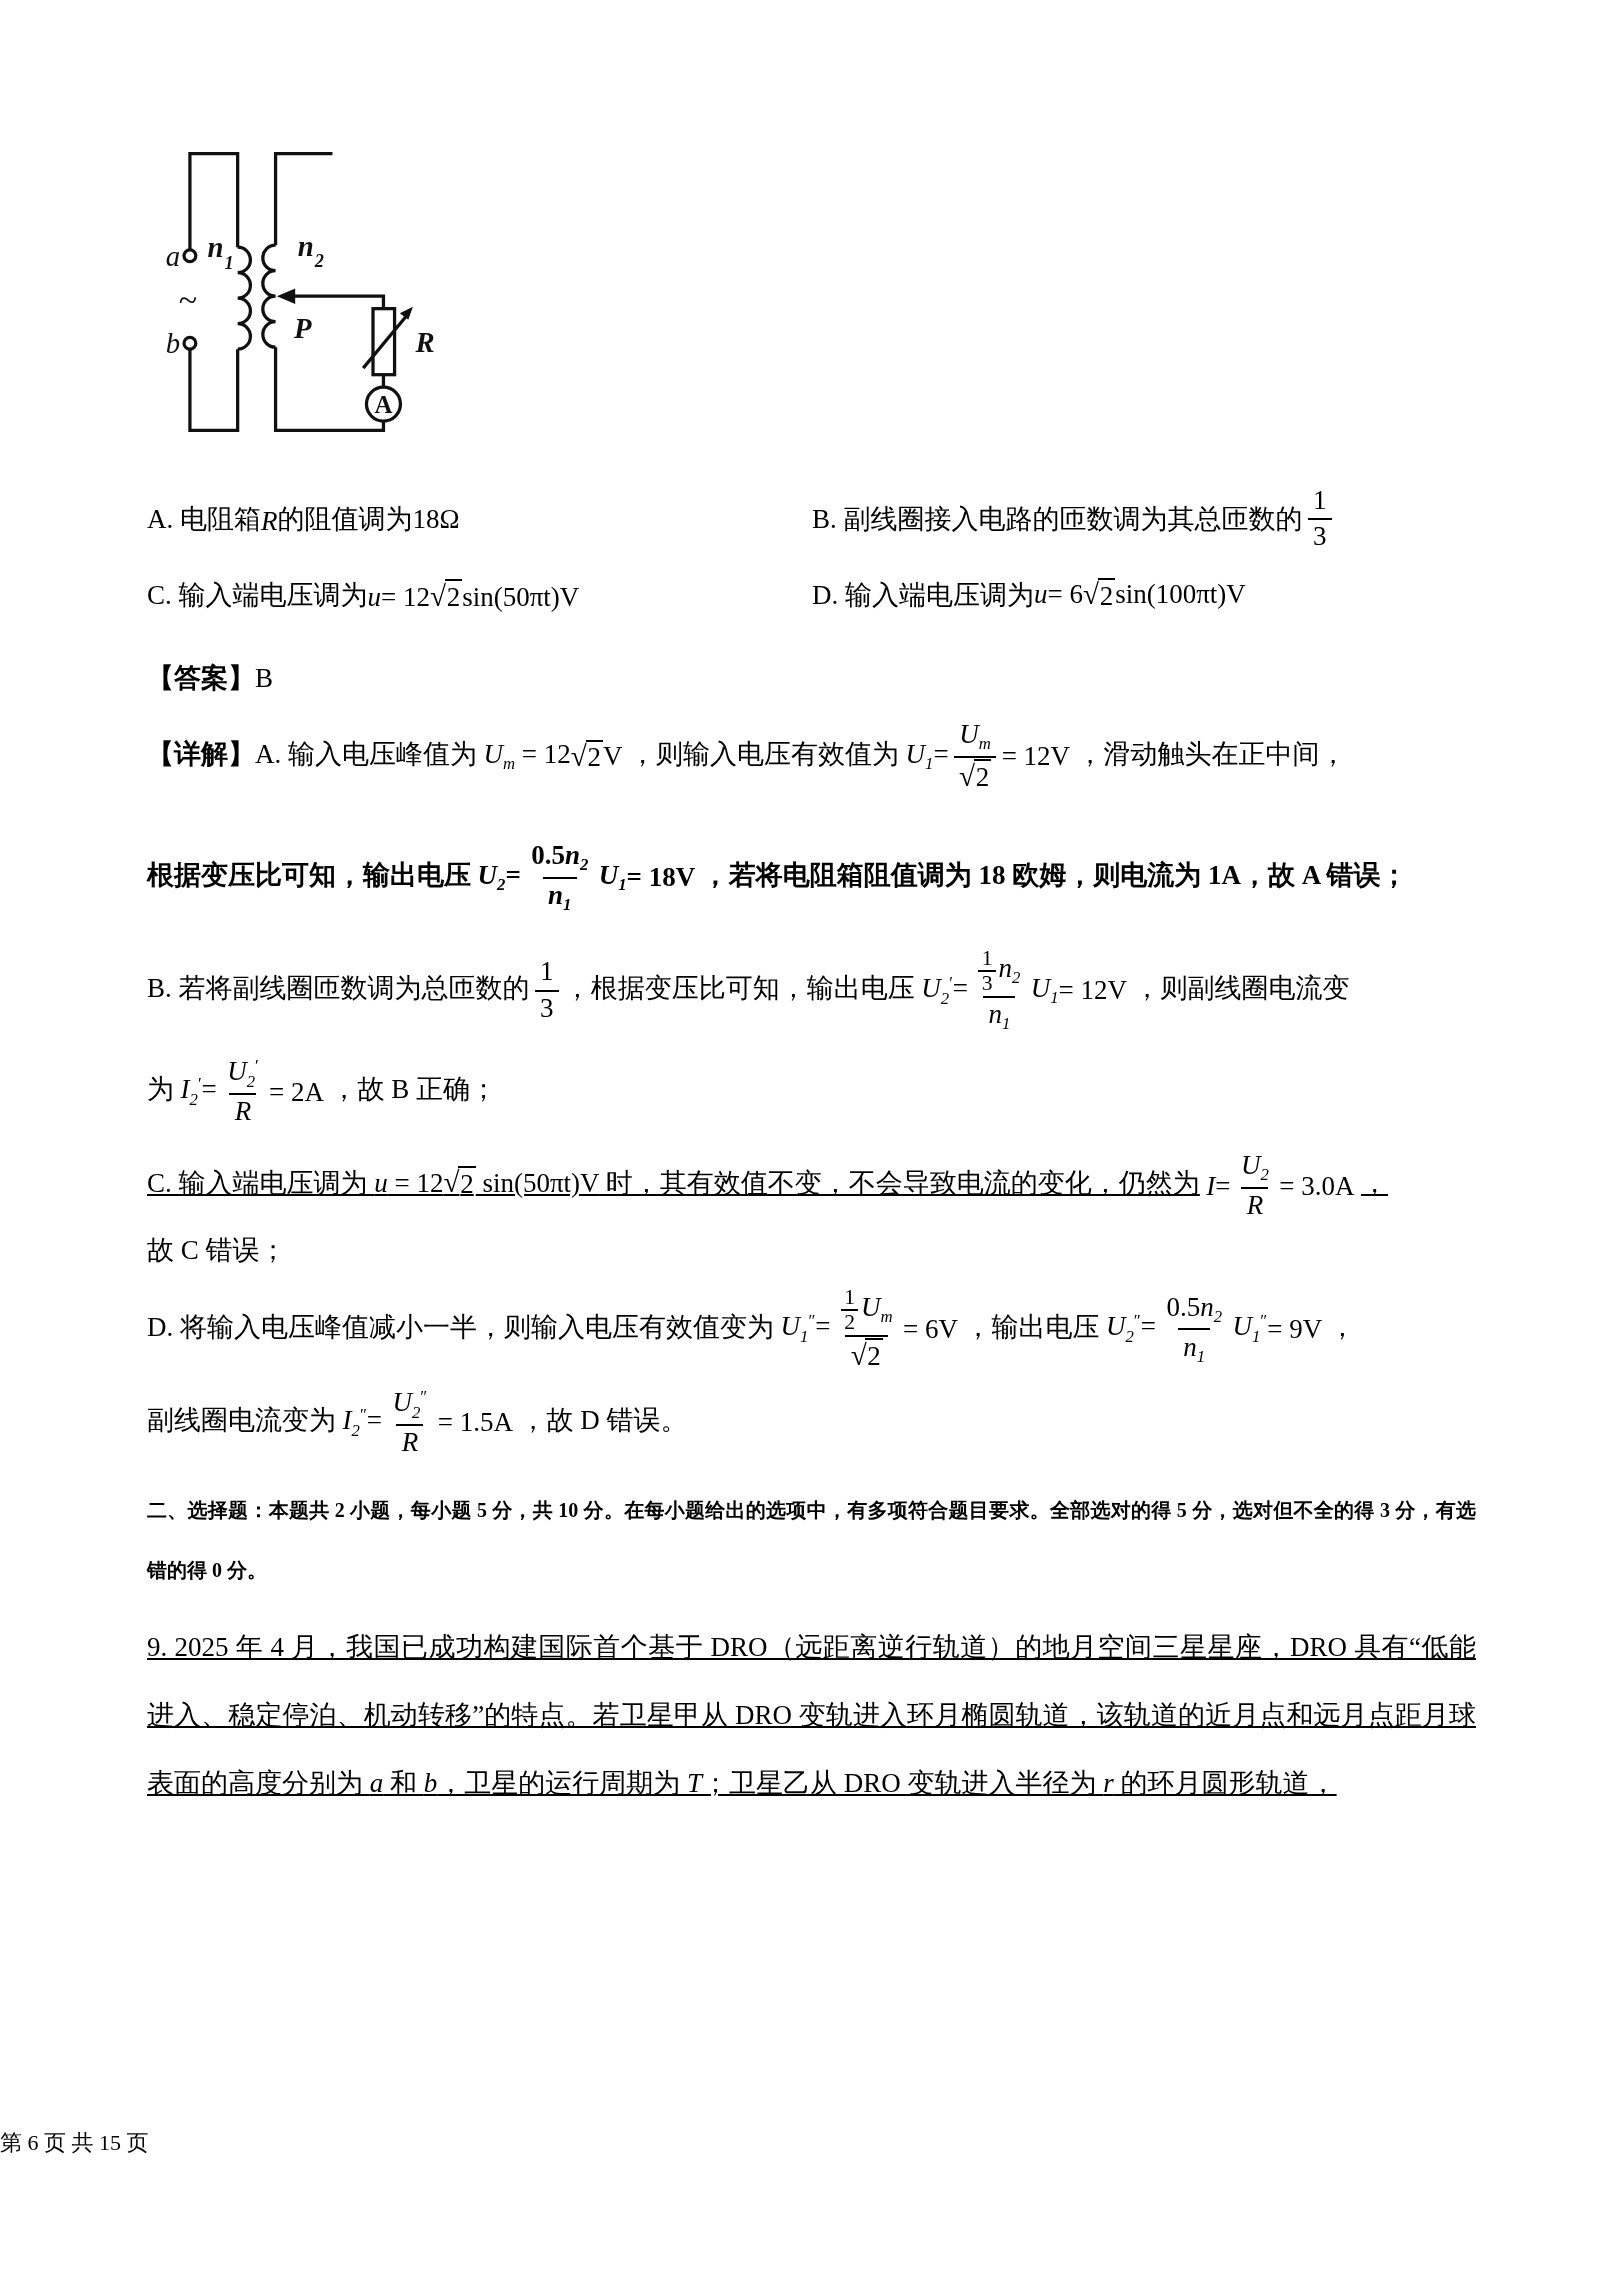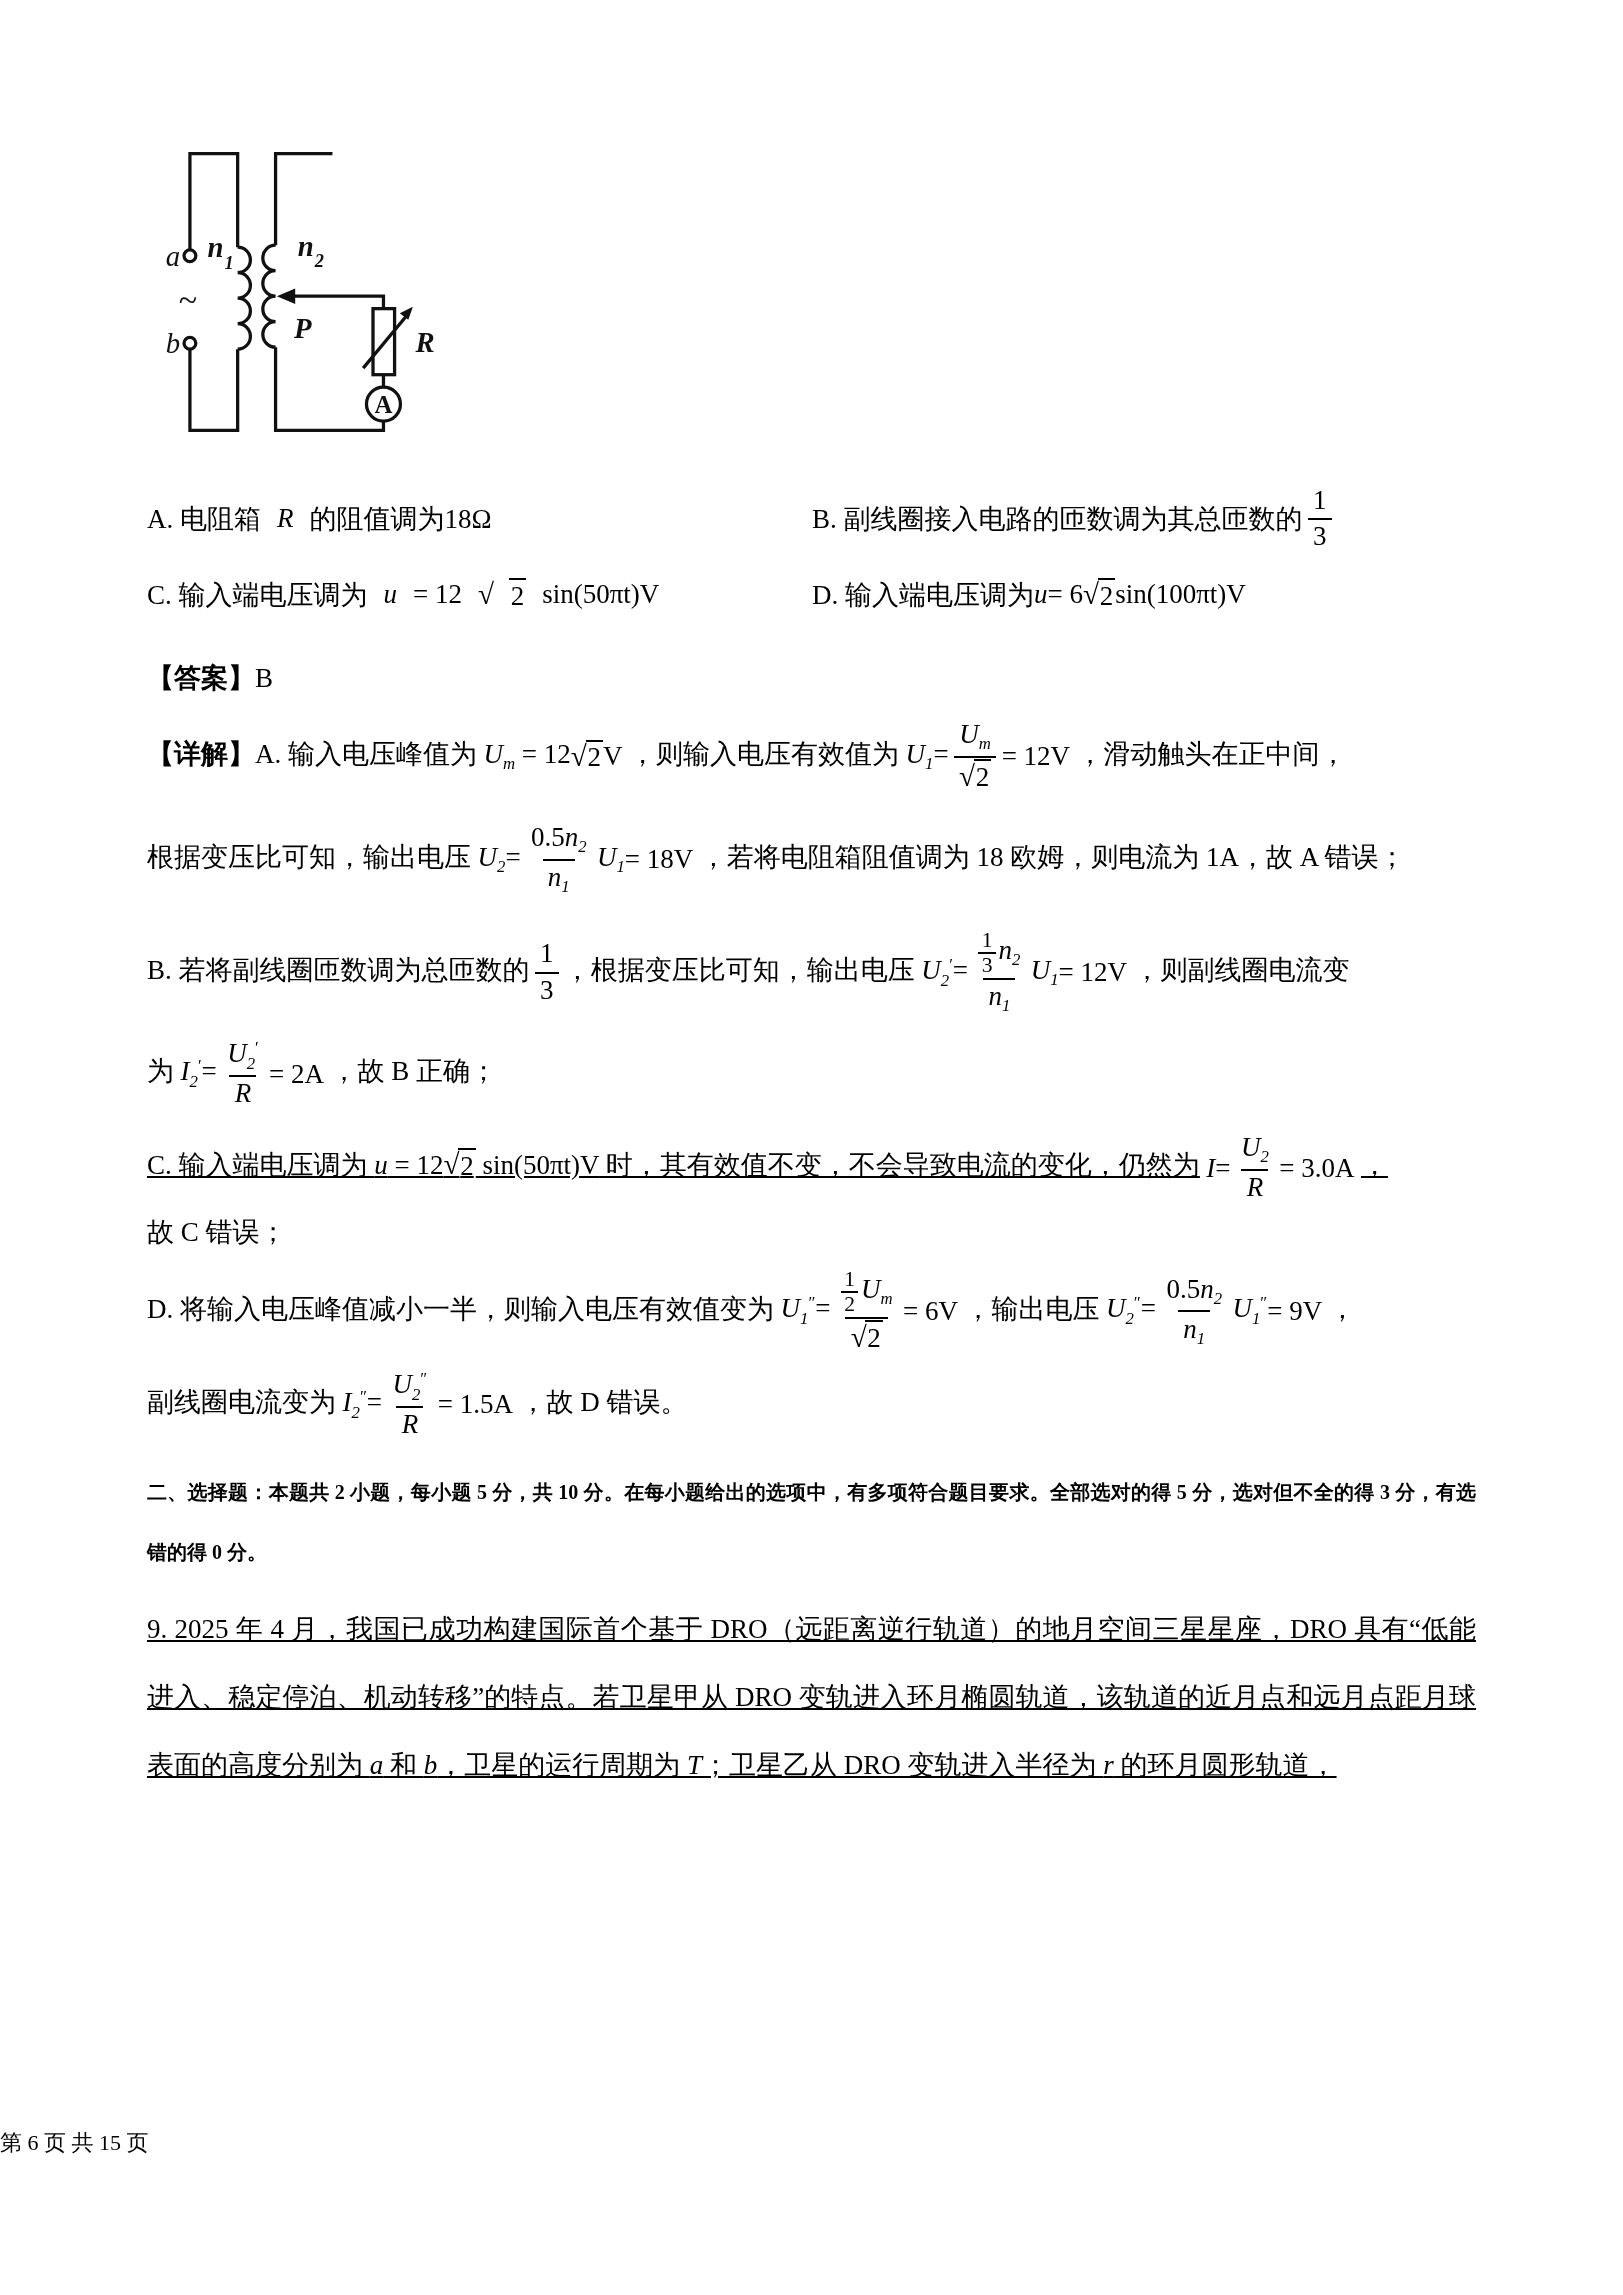--- a/index.html
+++ b/index.html
@@ -24,30 +24,30 @@
     display:inline-flex; flex-direction:column; align-items:center;
     vertical-align:middle; line-height:1.18; margin:0 5.2px; text-align:center;
   }
   .frac .num, .frac .den { padding:1.3px 5.2px; white-space:nowrap; display:block; }
   .frac .den { border-top:2px solid #000; }
   .frac .frac { font-size:0.8em; margin:0 2.6px 0 0; line-height:1.05; }
   .frac .frac .num, .frac .frac .den { padding:0 3.3px; }
   .rad { font-style:normal; font-size:1.08em; margin-right:-1.3px; }
   .arg { font-style:normal; border-top:2px solid #000; padding:0.7px 2px 0 2px; }
   .opt-row { display:flex; align-items:center; }
-  .opt-row .left { flex:0 0 645px; display:flex; align-items:center;gap:16px; }
+  .opt-row .left { flex:0 0 645px; display:flex; align-items:flex-end; }
   .opt-row .right { flex:1; display:flex; align-items:center;margin-left:20px; }
   .row1 { margin-top:11.8px; min-height:92px; }
   .row2 { margin-top:3.9px; min-height:52px; }
   .tagline { line-height:1.5; }
   .answer-line { margin-top:37px; }
   .analysis-line { margin-top:26px; }
   .dline { white-space:nowrap; }
   .p1 { margin-top:19.6px; }
-  .p2 { margin-top:26px; }
+  .p2 { margin-top:44px;font-weight:bold; }
   .p3 { margin-top:29.4px; }
   .p4 { margin-top:19.6px; }
   .p5 { margin-top:19.6px;text-decoration:underline; }
   .p6 { margin-top:6.5px; line-height:1.5; }
   .p7 { margin-top:14.4px; }
   .p8 { margin-top:11.8px; }
   .p9 { margin-top:9.2px; line-height:1.5; }
   .section-head {
     margin-top:19.6px; font-weight:bold; font-size:20px;
     line-height:60px; text-align:justify;

